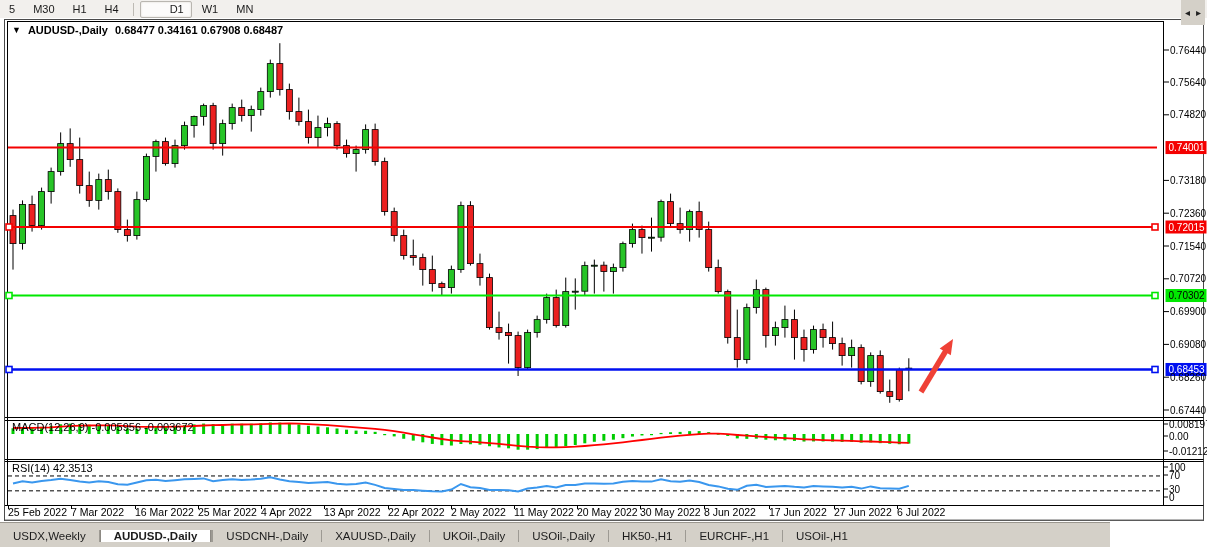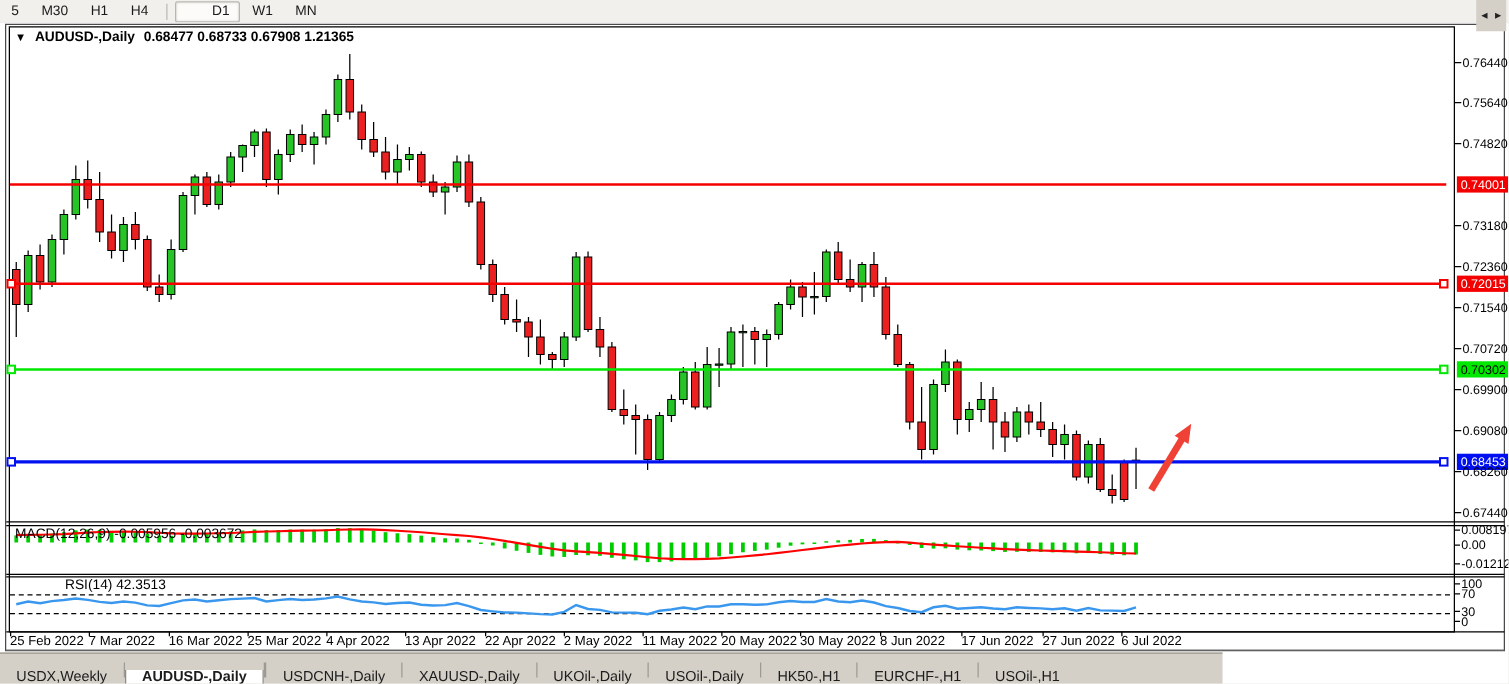--- a/index.html
+++ b/index.html
@@ -11,24 +11,24 @@
   .tfbtn{padding:1px 7px;margin:0 1px;cursor:default;border:1px solid transparent;border-radius:2px;line-height:13px;}
   .tfbtn.active{background:#fcfbfa;border-color:#b9b6b0;box-shadow:inset 0 0 2px #d8d5cf;padding-left:29px;}
   .tbsep{width:1px;height:13px;background:#bdbab4;margin:0 5px;}
   
   #chartwin{position:absolute;left:0;top:18px;width:1207px;height:504px;background:#fff;}
   #chartsvg{position:absolute;left:0;top:0;}
   .ovl{position:absolute;color:#000;white-space:pre;}
   #title{left:12px;top:6px;font-size:11px;font-weight:700;display:flex;gap:7px;align-items:center;}
   #title .caret{font-size:9px;}
   #macdlbl{left:12px;top:403px;font-size:11px;}
-  #rsilbl{left:12px;top:444px;font-size:11px;margin-left:40px;}
+  #rsilbl{left:12px;top:444px;font-size:11px;}
   
-  #tabbar{position:absolute;left:0;top:522px;width:978px;height:25px;background:#d4d0c8;
-    border-top:1px solid #9a968e;display:flex;align-items:flex-end;font-size:11.5px;color:#1c1c1c;overflow:hidden;}
+  #tabbar{position:absolute;left:0;top:522px;width:1110px;height:25px;background:#d4d0c8;
+    border-top:1px solid #9a968e;display:flex;align-items:center;font-size:11.5px;color:#1c1c1c;overflow:hidden;}
   .tab{display:flex;align-items:center;padding:0 13px;cursor:default;white-space:nowrap;}
   .tab.active{background:#ffffff;border-left:1px solid #8d8a84;border-right:1px solid #8d8a84;font-weight:700;}
   .tabsep{width:1px;height:12px;background:#9d9a93;align-self:center;}
   #tabscroll{position:absolute;right:2px;top:0;height:25px;display:flex;align-items:center;gap:6px;
     padding:0 4px;background:#d4d0c8;font-size:10px;color:#222;}
   #tabscroll span{cursor:default;}
 </style>
 </head>
 <body>
 
@@ -427,21 +427,21 @@
         <line x1="834.5" y1="487.5" x2="834.5" y2="491" stroke="#000" stroke-width="1"></line>
         <text x="834" y="498" fill="#000" font-size="10.5px">27 Jun 2022</text>
         <line x1="897.5" y1="487.5" x2="897.5" y2="491" stroke="#000" stroke-width="1"></line>
         <text x="897" y="498" fill="#000" font-size="10.5px">6 Jul 2022</text>
         <line x1="921" y1="374" x2="946.797570811593" y2="331.2727733432991" stroke="#ef4136" stroke-width="5.5"></line>
         <polygon points="953,321 950.8,337.2 939.7,330.5" fill="#ef4136"></polygon>
       </svg>
     <div class="ovl" id="title">
       <span class="caret">▼</span>
       <span>AUDUSD-,Daily</span>
-      <span>0.68477 0.68733 0.67908 1.21365</span>
+      <span>0.68477 0.34161 0.67908 0.68487</span>
     </div>
     <div class="ovl" id="macdlbl">MACD(12,26,9) -0.005956 -0.003672</div>
     <div class="ovl" id="rsilbl">RSI(14) 42.3513</div>
   </div>
 
   <div id="tabbar">
       <div class="tab">USDX,Weekly</div>
       <div class="tabsep"></div>
       <div class="tab active">AUDUSD-,Daily</div>
       <div class="tabsep"></div>

